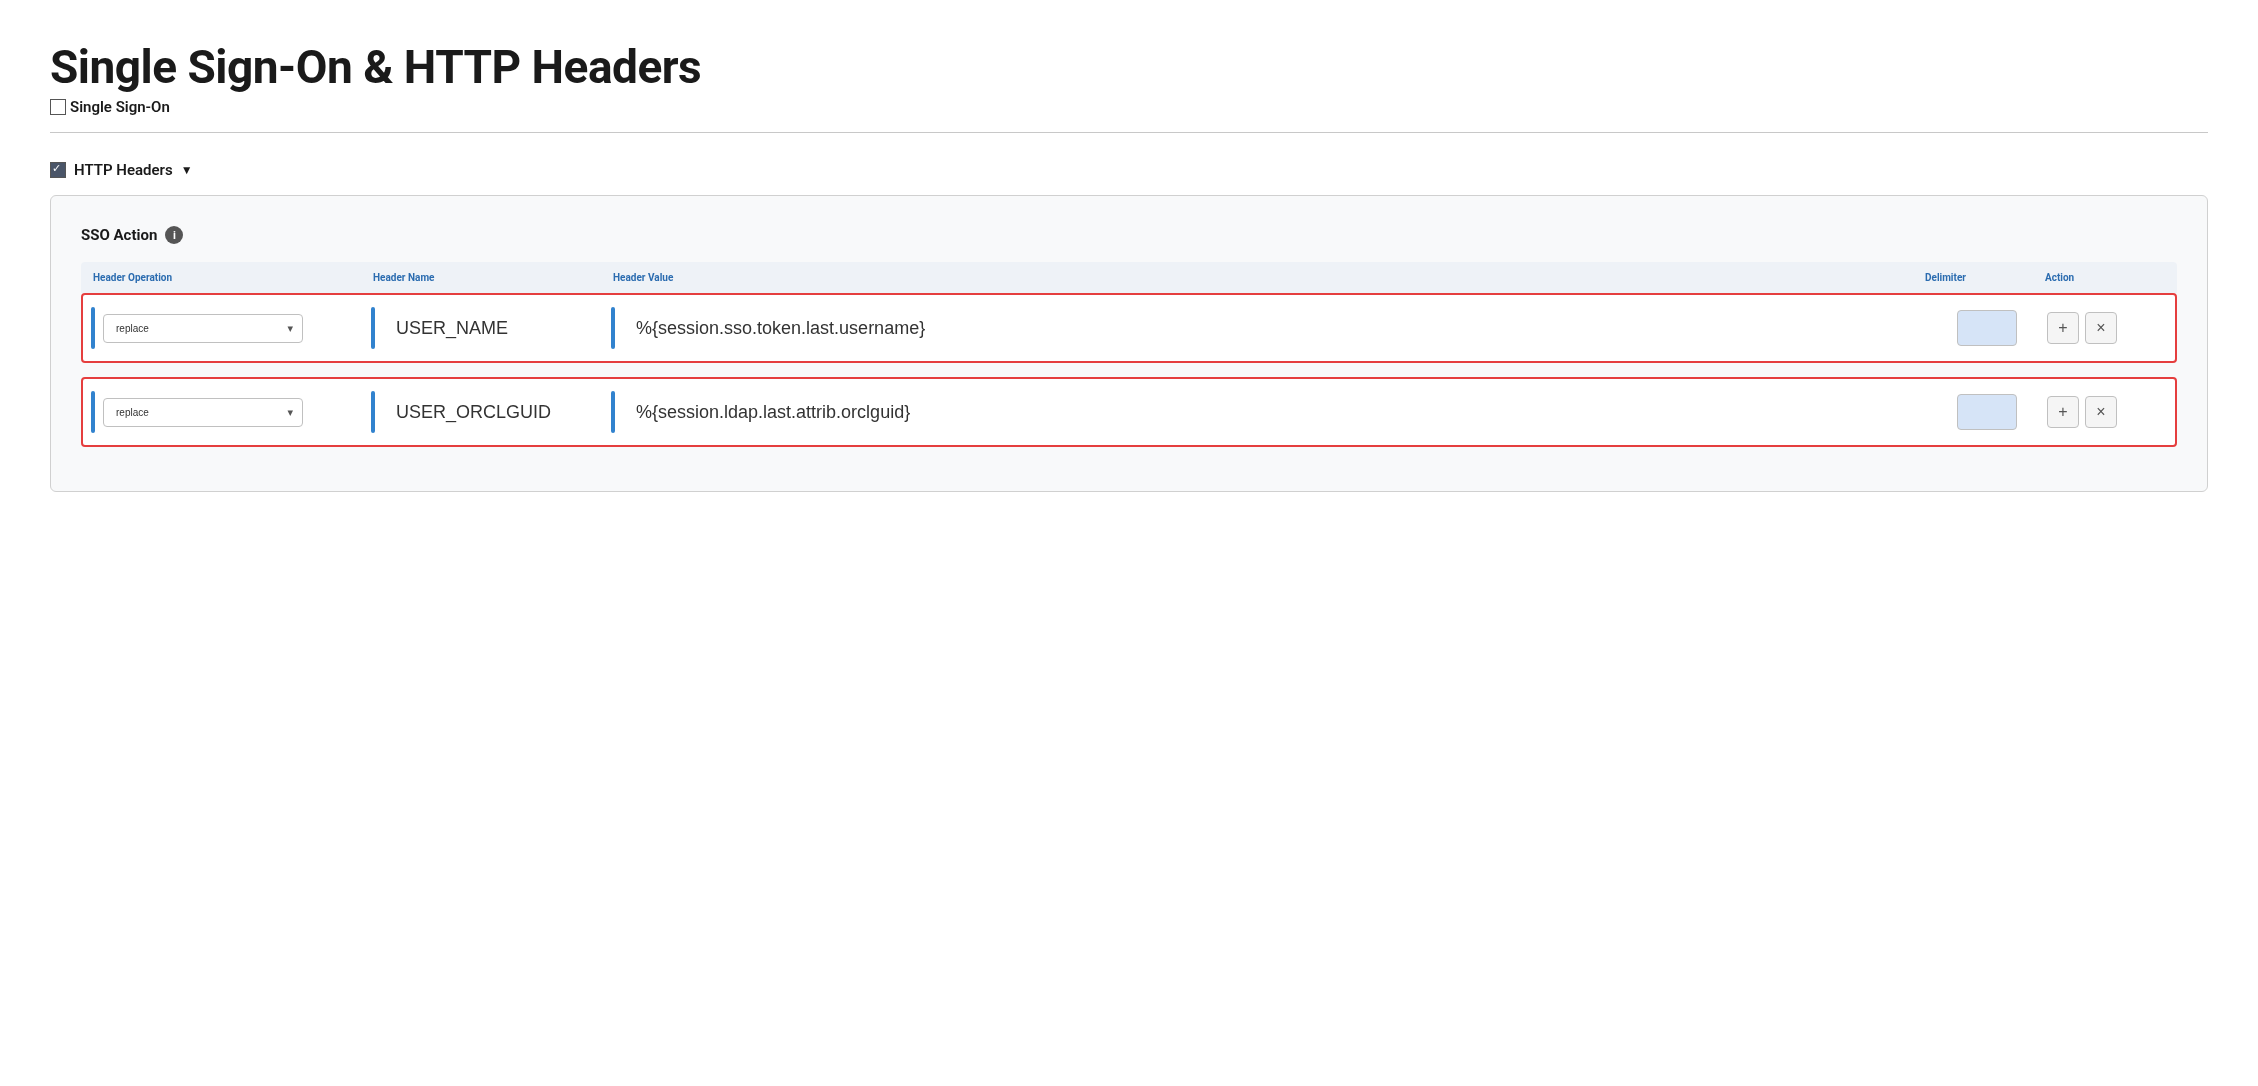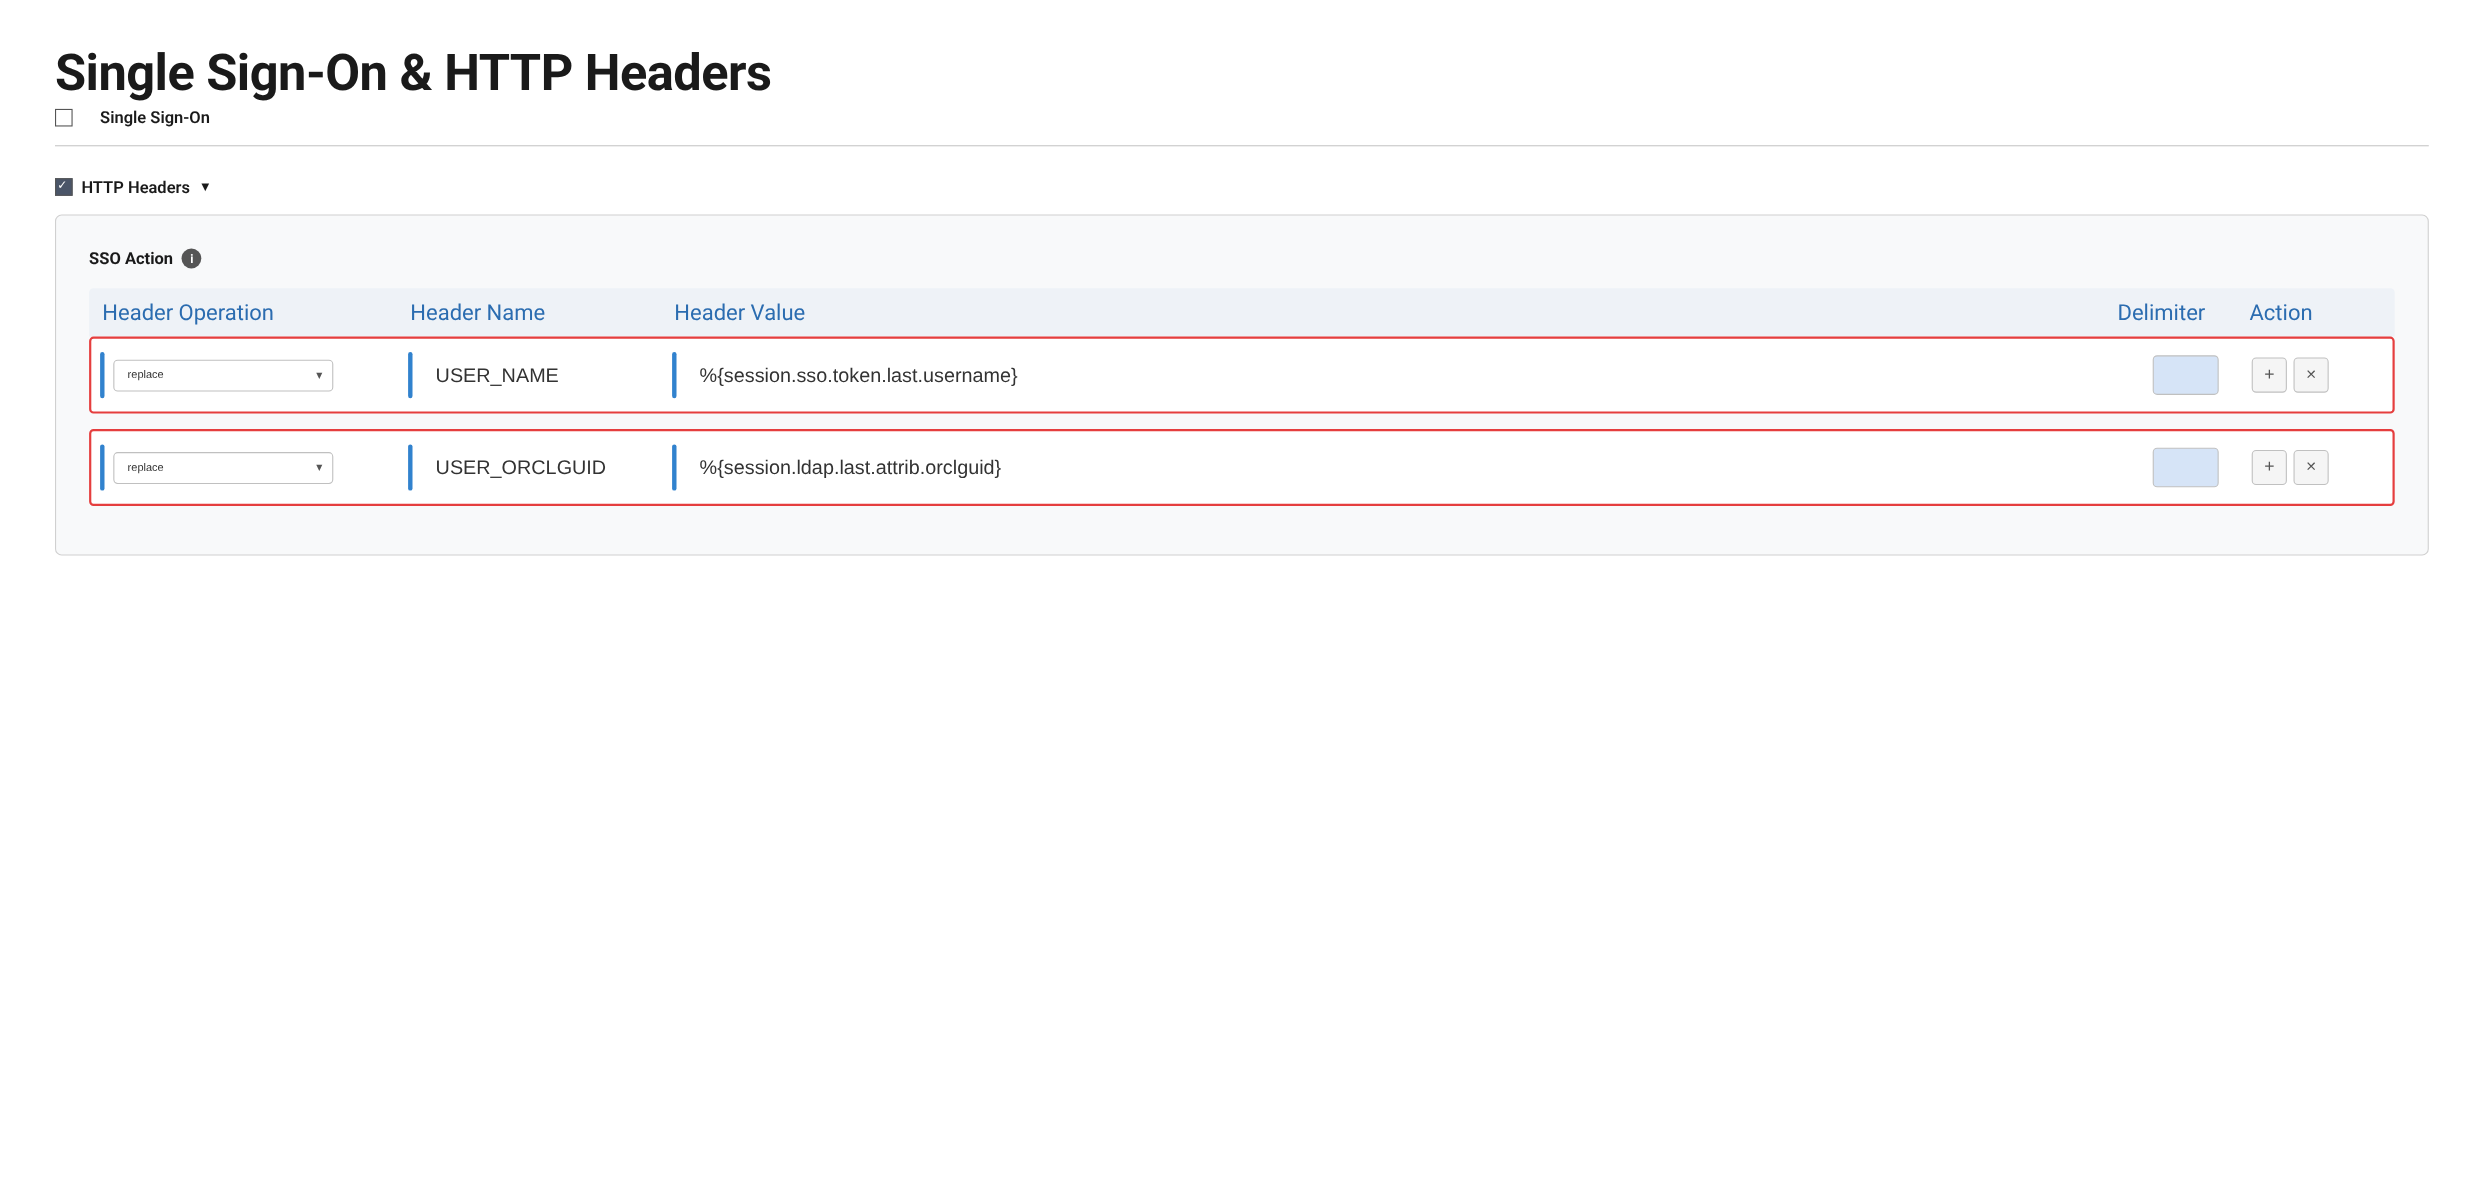--- a/index.html
+++ b/index.html
@@ -19,21 +19,21 @@
       font-size: 46px;
       font-weight: 700;
       color: #1a1a1a;
       margin-bottom: 4px;
       letter-spacing: -0.5px;
     }
 
     .sso-toggle-row {
       display: flex;
       align-items: center;
-      gap: 25px;
+      gap: 4px;
       margin-bottom: 16px;
     }
 
     .sso-checkbox {
       width: 16px;
       height: 16px;
       border: 1.5px solid #555;
       background: #fff;
       cursor: pointer;
     }
@@ -126,22 +126,22 @@
 
     .table-header {
       display: grid;
       grid-template-columns: 280px 240px 1fr 120px 120px;
       padding: 10px 12px;
       background: #eef2f7;
       border-radius: 4px 4px 0 0;
     }
 
     .col-header {
-      font-size: 20px;
-      font-weight: 400;
+      font-size: 10px;
+      font-weight: 700;
       color: #2b6cb0;
     }
 
     .table-row {
       display: grid;
       grid-template-columns: 280px 240px 1fr 120px 120px;
       padding: 12px 8px;
       align-items: center;
       border: 2px solid #e53e3e;
       border-radius: 4px;

